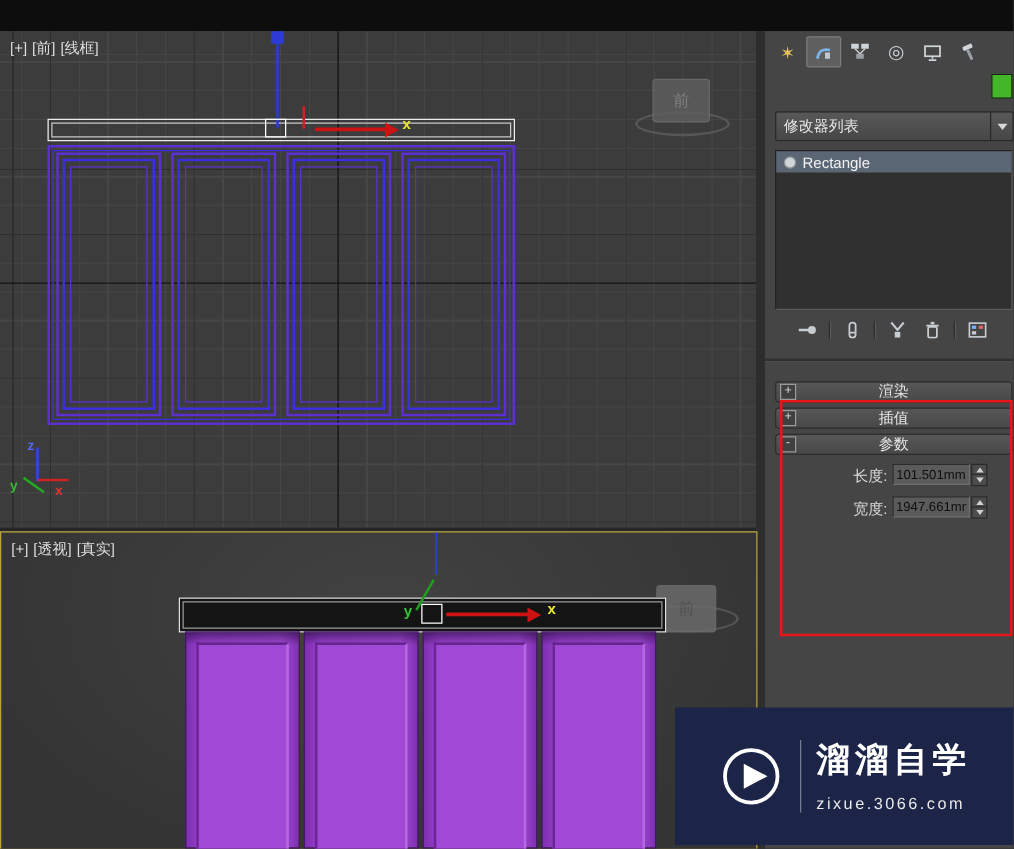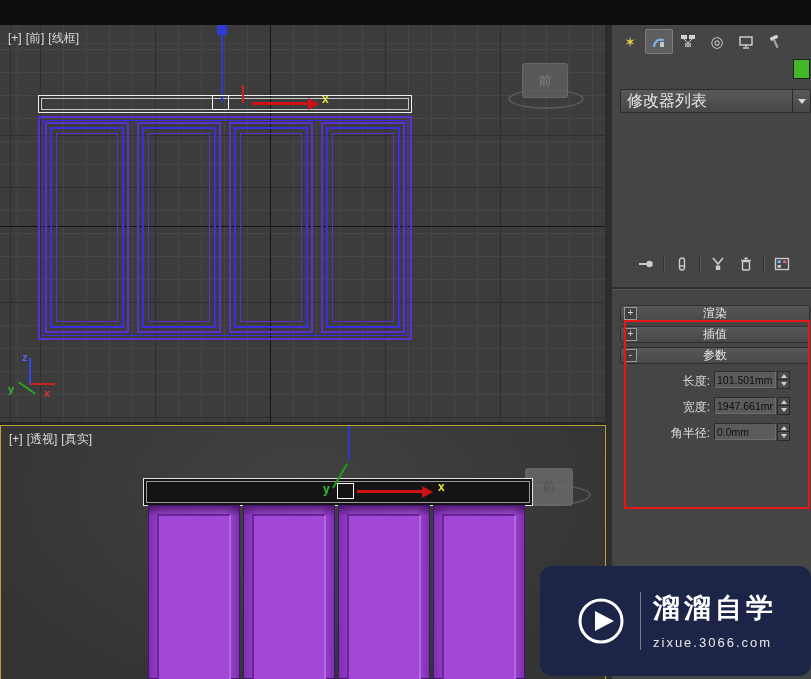--- a/index.html
+++ b/index.html
@@ -70,21 +70,21 @@
   .cp-tab.active{background:#5f5f5f;border:1px solid #7d7d7d;}
   .glyph{color:#cfd4d8;font-size:14px;line-height:14px;}
 
   .name-field{position:absolute;left:8px;top:34px;width:162px;height:18px;background:#383838;
       border:1px solid #242424;border-bottom-color:#5c5c5c;border-right-color:#5c5c5c;
       color:#e8e8e8;font-size:12px;padding:0 4px;font-family:"Liberation Sans","DejaVu Sans",sans-serif;}
   .swatch{position:absolute;left:181px;top:34px;width:15px;height:18px;border:1px solid #1e1e1e;cursor:pointer;}
 
   .combo{position:absolute;left:8px;top:64px;width:189px;height:22px;
       background:linear-gradient(#585858,#474747);border:1px solid #2a2a2a;border-radius:2px;
-      color:#e6e6e6;font-size:16px;display:flex;align-items:center;cursor:pointer;}
+      color:#e6e6e6;font-size:12px;display:flex;align-items:center;cursor:pointer;}
   .combo .txt{flex:1;padding-left:6px;}
   .combo .btn{width:17px;height:100%;border-left:1px solid #2a2a2a;display:flex;align-items:center;justify-content:center;}
   .combo .btn i{width:0;height:0;border-left:4px solid transparent;border-right:4px solid transparent;border-top:5px solid #d8d8d8;}
 
   .stackbox{position:absolute;left:8px;top:95px;width:188px;height:126px;background:#303030;
       border:1px solid #232323;border-bottom-color:#5a5a5a;border-right-color:#5a5a5a;}
   .stackrow{height:17px;background:#5a6673;color:#f2f2f2;font-size:12px;display:flex;align-items:center;
       padding-left:6px;gap:5px;cursor:pointer;}
   .bulb{width:8px;height:8px;border-radius:50%;background:#cfd4d8;border:1px solid #8a8f94;}
 
@@ -110,21 +110,21 @@
   .spin{position:absolute;left:0;width:11px;height:8px;background:#4c4c4c;border:1px solid #2a2a2a;
       display:flex;align-items:center;justify-content:center;cursor:pointer;}
   .spin.up{top:0;} .spin.dn{top:8px;}
   .tri-up{width:0;height:0;border-left:3px solid transparent;border-right:3px solid transparent;border-bottom:4px solid #d0d0d0;}
   .tri-dn{width:0;height:0;border-left:3px solid transparent;border-right:3px solid transparent;border-top:4px solid #d0d0d0;}
 
   .annotation{border:2px solid #e81717;pointer-events:none;z-index:40;}
 
   
   .banner{left:540px;top:566px;width:271px;height:110px;background:#1c2547;z-index:50;
-      display:flex;align-items:center;justify-content:center;gap:12px;border-radius:12px;}
+      display:flex;align-items:center;justify-content:center;gap:12px;}
   .banner .vline{width:1px;height:58px;background:#ffffff66;}
   .brand{color:#fff;font-size:27px;font-weight:bold;letter-spacing:4px;line-height:30px;}
   .site{color:#e9e9e9;font-size:13px;letter-spacing:2px;margin-top:12px;}
 </style>
 </head>
 <body>
 
 <div id="app">
 
   <div class="abs top-strip"></div>
@@ -251,20 +251,26 @@
 
     <div class="swatch" style="background: rgb(67, 182, 41);"></div>
 
     <div class="combo">
       <div class="txt">修改器列表</div>
       <div class="btn">
           <i></i>
         </div>
     </div>
 
+    <div class="stackbox">
+      <div class="stackrow">
+        <span class="bulb"></span>
+        <span>Rectangle</span>
+      </div>
+    </div>
 
     <div class="tools">
       <div class="toolbtn">
         <svg width="16" height="14">
             <rect x="1" y="6" width="8" height="2" fill="#c8cdd2"></rect>
             <circle cx="11.5" cy="7" r="3.2" fill="#c8cdd2"></circle>
           </svg>
       </div>
       <div class="toolsep"></div>
       <div class="toolbtn">
@@ -330,32 +336,20 @@
       <input class="pfield" value="1947.661mm" style="">
       <div class="spinner">
         <div class="spin up">
             <i class="tri-up"></i>
           </div>
         <div class="spin dn">
             <i class="tri-dn"></i>
           </div>
       </div>
     </div>
-    <div class="prow" style="left:8px;top:398px;width:188px;">
-      <span class="plabel">角半径:</span>
-      <input class="pfield" value="0.0mm" style="">
-      <div class="spinner">
-        <div class="spin up">
-            <i class="tri-up"></i>
-          </div>
-        <div class="spin dn">
-            <i class="tri-dn"></i>
-          </div>
-      </div>
-    </div>
   </div>
 
   <div class="abs annotation" style="left: 624px; top: 320px; width: 182px; height: 185px; border-color: rgb(232, 23, 23);"></div>
 
   <div class="abs banner">
     <svg width="54" height="54">
       <circle cx="27" cy="27" r="21" fill="none" stroke="#ffffff" stroke-width="3"></circle>
       <polygon points="21,17 40,27 21,37" fill="#ffffff"></polygon>
     </svg>
     <div class="vline"></div>

